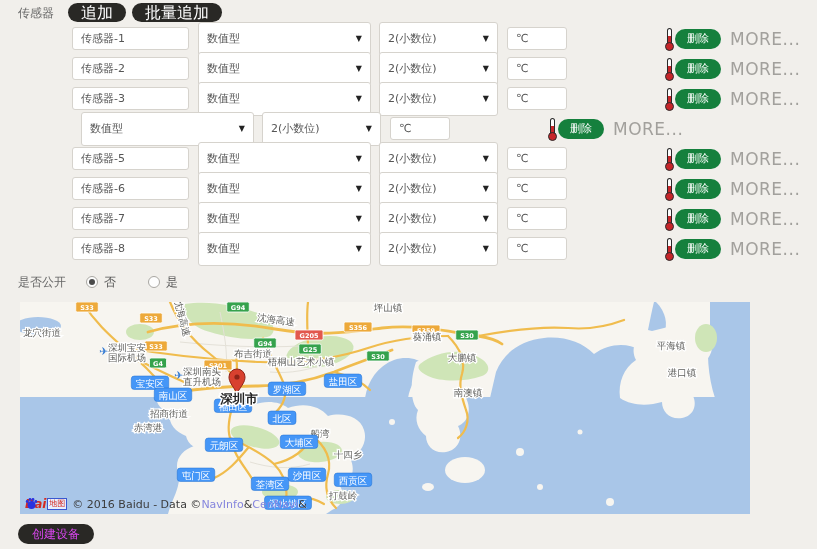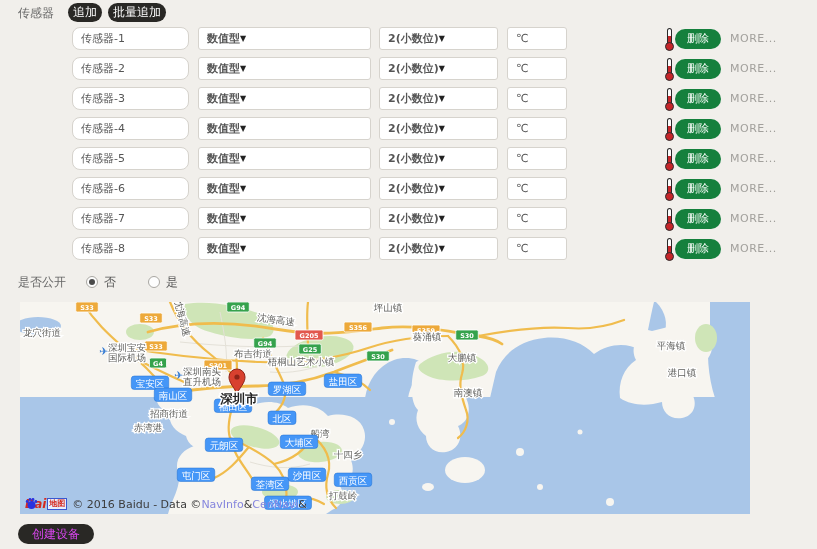--- a/index.html
+++ b/index.html
@@ -7,52 +7,52 @@
   .page {
     position:relative; width:817px; height:549px; overflow:hidden;
     background:#f1efeb; font-family:"DejaVu Sans","Liberation Sans",sans-serif;
     font-size:12px; color:#555;
   }
   
   .header-row { display:flex; align-items:flex-end; padding:4px 0 0 18px; height:22px; }
   .section-label { width:50px; color:#666; font-size:12px; }
   .pill-btn {
     background:#292825; color:#fff; border:none; border-radius:10px;
-    height:19px; padding:0 5px; font-size:12px; margin-right:6px; cursor:pointer;
+    height:19px; padding:0 13px; font-size:16px; margin-right:6px; cursor:pointer;
     font-family:inherit; line-height:19px;
   }
   
   .rows { padding-left:72px; margin-top:5px; }
   .sensor-row { display:flex; align-items:center; height:23px; margin-bottom:7px; }
   .txt-input, .select {
     height:23px; background:#fff; border:1px solid #d6d3cd; border-radius:3px;
     font-size:11px; color:#555; font-family:inherit;
   }
   .txt-input { padding:0 8px; }
-  .name-input { width:117px;border-radius:8px; }
+  .name-input { width:117px; }
   .unit-input { width:60px; margin-left:9px; }
-  .select { display:flex; align-items:center; padding:5px 8px; cursor:pointer;font-weight:bold; }
+  .select { display:flex; align-items:center; justify-content:space-between; padding:16px 8px; cursor:pointer; }
   .type-select { width:173px; margin-left:9px; }
   .dec-select { width:119px; margin-left:8px; }
   .caret { font-size:8px; color:#222; line-height:1; }
   .thermo { position:relative; width:11px; height:24px; margin-left:97px; flex:none; }
   .thermo .stem {
     position:absolute; left:3px; top:1px; width:5px; height:17px;
     background:linear-gradient(#fdfdfd 45%, #c6262a 45%);
     border:1px solid #2a2a2a; border-radius:3px 3px 1px 1px;
   }
   .thermo .bulb {
     position:absolute; left:1px; bottom:0; width:9px; height:9px;
     background:#c6262a; border:1px solid #2a2a2a; border-radius:50%;
   }
   .del-btn {
     background:#15803d; color:#fff; border:none; border-radius:10px;
     height:20px; padding:0 12px; font-size:11px; cursor:pointer; font-family:Liberation Mono, monospace;
   }
-  .more-link { margin-left:9px; color:#a2a09c; font-size:11px; text-decoration:none; letter-spacing:.5px; }
+  .more-link { margin-left:9px; color:#a2a09c; font-size:17px; text-decoration:none; letter-spacing:.5px; }
   
   .vis-row { display:flex; align-items:center; margin:14px 0 0 18px; height:16px; }
   .vis-label { width:68px; color:#666; }
   .vis-opt { display:flex; align-items:center; margin-right:32px; cursor:pointer; color:#555; }
   .radio {
     width:12px; height:12px; border:1px solid #a9a7a2; border-radius:50%;
     background:#fdfdfd; margin-right:6px; position:relative; display:inline-block;
   }
   .radio.checked::after {
     content:""; position:absolute; left:2px; top:2px; width:6px; height:6px;
@@ -61,21 +61,21 @@
   
   .map-box { position:relative; width:730px; height:212px; margin:12px 12px 0 20px; background:#a9c6e8; overflow:hidden; }
   .map-box svg { position:absolute; left:0; top:0; }
   .attribution {
     position:absolute; left:5px; bottom:3px; display:flex; align-items:center;
     font-size:11px; color:#3c3c3c; white-space:nowrap;
   }
   .logo { display:flex; align-items:center; margin-right:5px; }
   .logo-bai { color:#d5291f; font-weight:bold; font-size:12px; font-style:italic; }
   .logo-map {
-    color:#d5291f; font-size:8px; font-weight:bold; background:#e7efff;
+    color:#d5291f; font-size:8px; font-weight:normal; background:#e7efff;
     border:1px solid #3a57d0; padding:0 1px; margin-left:1px; line-height:10px;
   }
   .attr-link { color:#8585dd; text-decoration:none; }
   .attr-sep { color:#3c3c3c; }
   
   .create-btn {
     display:block; margin:10px 0 0 18px; background:#292825; color:#d946ef; border:none;
     border-radius:10px; height:20px; padding:0 14px; font-size:12px; cursor:pointer;
     font-family:inherit;
   }
@@ -143,21 +143,20 @@
       <input class="txt-input unit-input" value="℃" style="">
       <span class="thermo">
         <span class="stem"></span>
           <span class="bulb"></span>
       </span>
       <button class="del-btn">删除</button>
       <a class="more-link" href="#">MORE...</a>
     </div>
 
     <div class="sensor-row">
-      <input class="txt-input name-input" value="传感器-4" style="">
       <div class="select type-select">
         <span>数值型</span>
         <span class="caret">▼</span>
       </div>
       <div class="select dec-select">
         <span>2(小数位)</span>
         <span class="caret">▼</span>
       </div>
       <input class="txt-input unit-input" value="℃" style="">
       <span class="thermo">

